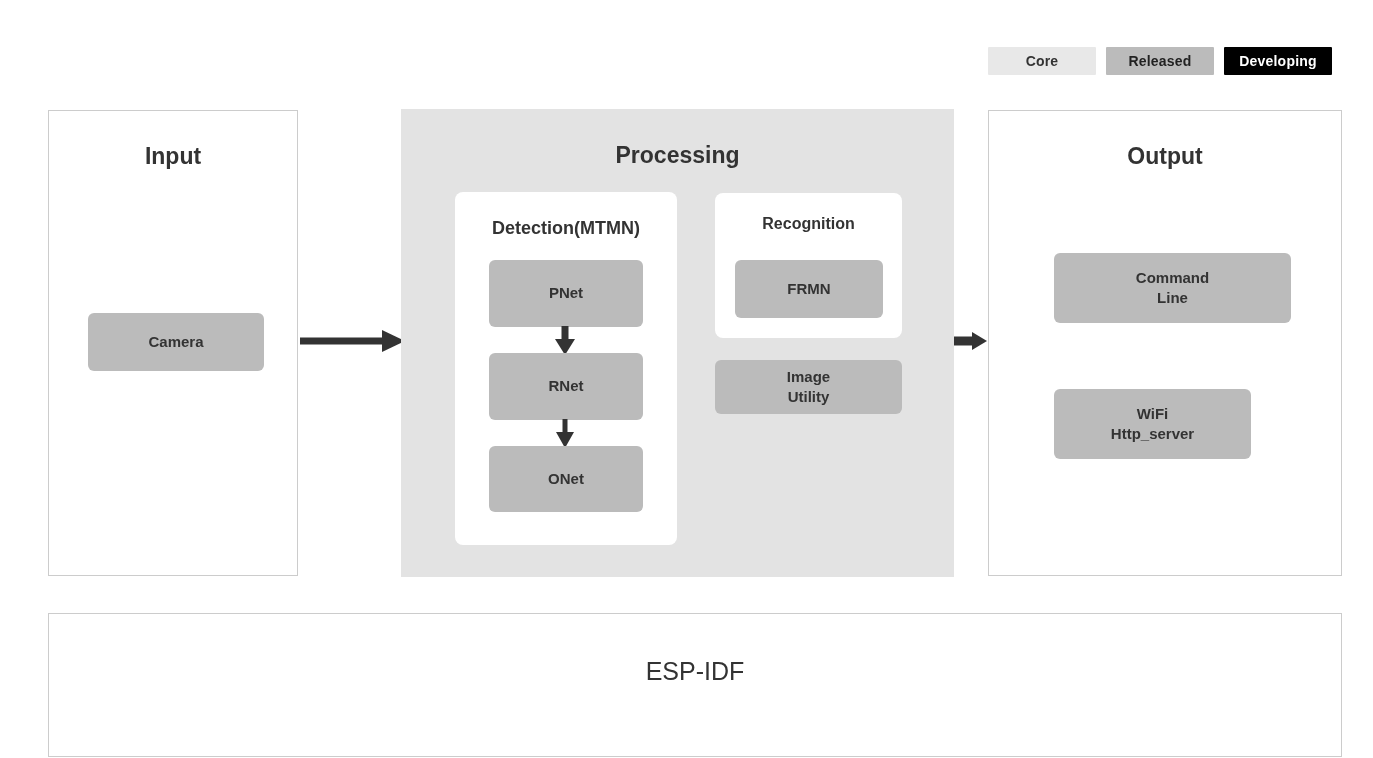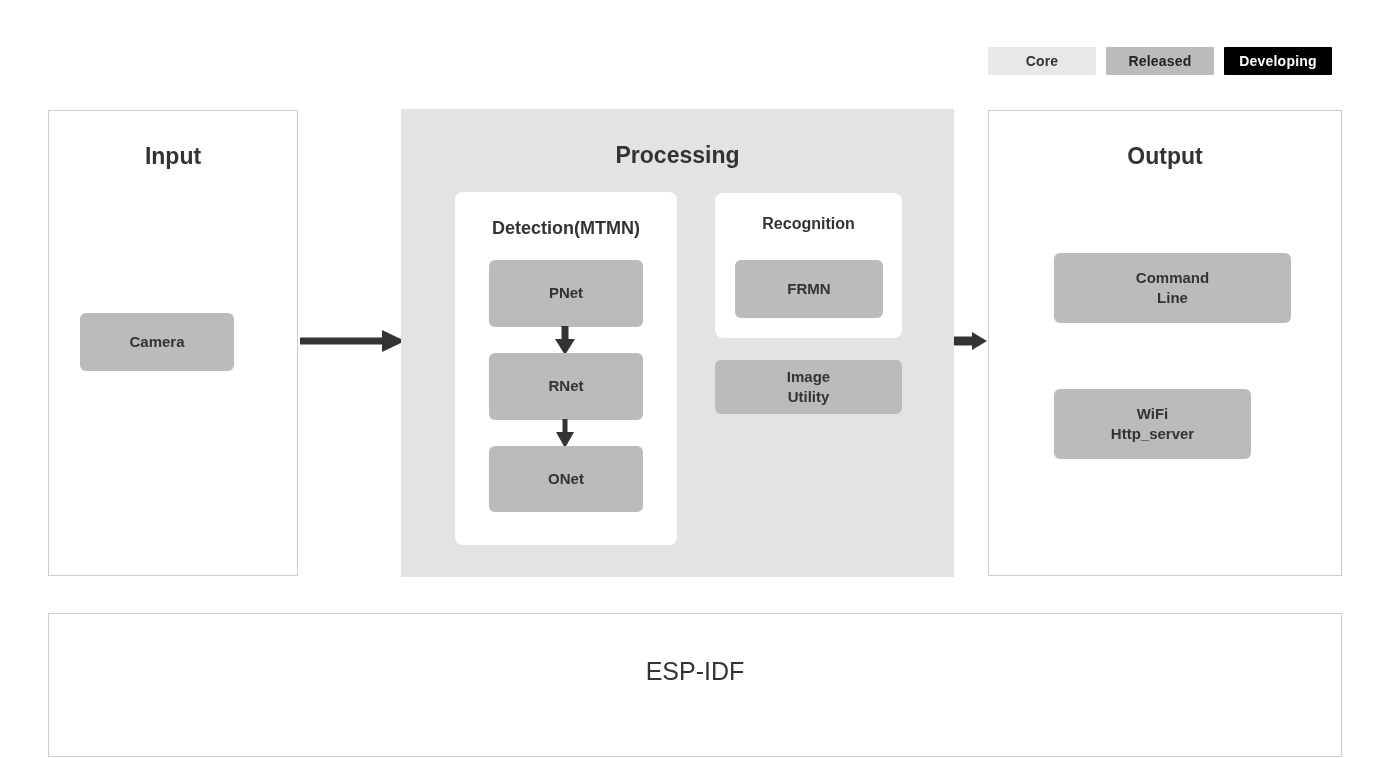--- a/index.html
+++ b/index.html
@@ -152,23 +152,23 @@
   .card-title {
     position: absolute;
     left: 0; right: 0;
     text-align: center;
     font-weight: bold;
     color: #333333;
   }
 
   
   #camera-block {
-    left: 80px;
+    left: 88px;
     top: 313px;
-    width: 154px;
+    width: 176px;
     height: 58px;
   }
 
   
   #card-detection {
     left: 455px;
     top: 192px;
     width: 222px;
     height: 353px;
   }

